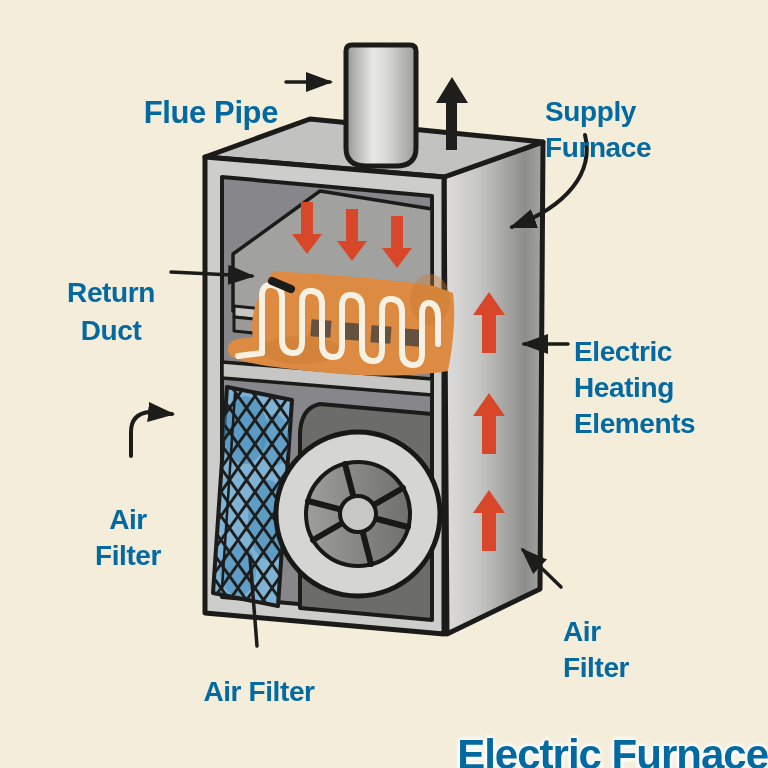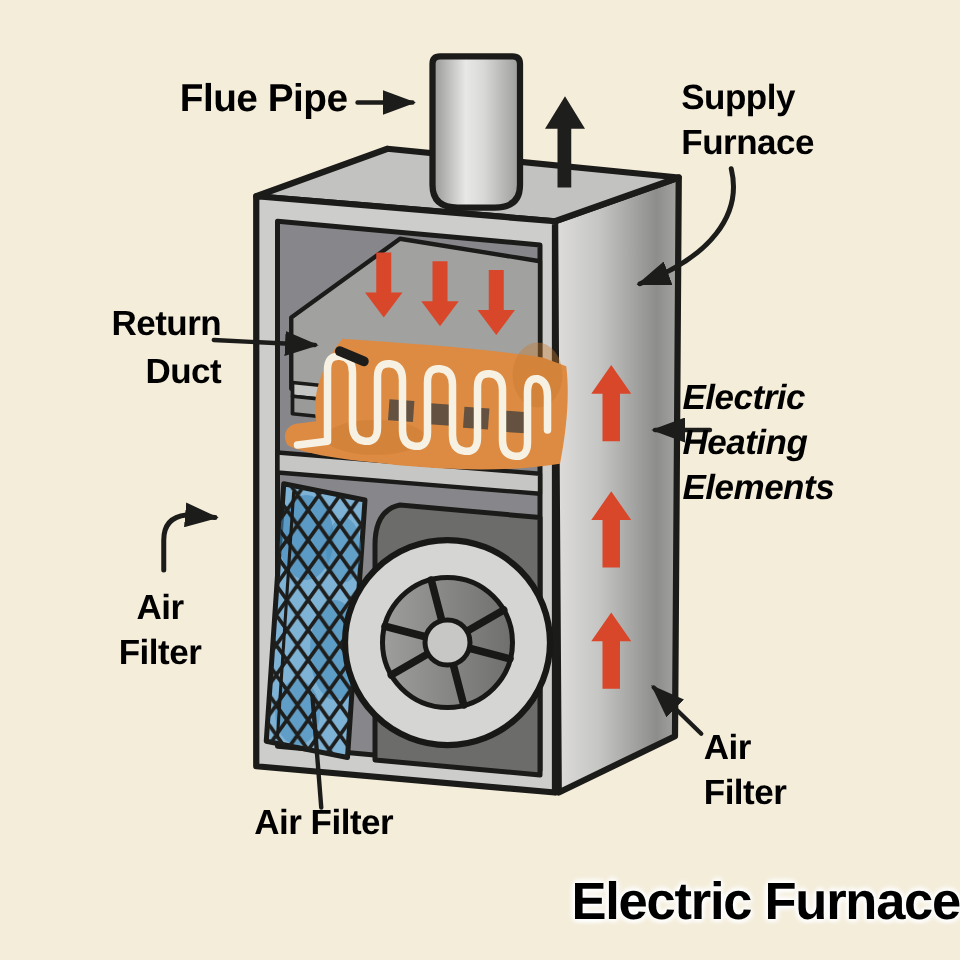--- a/index.html
+++ b/index.html
@@ -3,28 +3,29 @@
 <meta charset="utf-8">
 <style>
   html,body{margin:0;padding:0;background:#f4edda;}
   .stage{
     position:relative;width:768px;height:768px;overflow:hidden;
     background:#f4edda;
     font-family:"Liberation Sans",sans-serif;
   }
   .stage svg{position:absolute;left:0;top:0;}
   .lbl{
-    position:absolute;color:#000000;font-weight:700;
+    position:absolute;color:#0369a1;font-weight:700;
     font-size:28px;line-height:1.3;white-space:pre-line;
     letter-spacing:-0.4px;
+    margin-top:34px;
   }
   #lbl-flue{left:110px;top:59px;width:168px;font-size:31px;text-align:right;}
   #lbl-supply{left:545px;top:60px;width:170px;}
-  #lbl-return{left:45px;top:240px;width:132px;text-align:right;line-height:1.36;}
-  #lbl-ehe{left:546px;top:300px;width:195px;line-height:1.29;font-style:italic;}
+  #lbl-return{left:45px;top:240px;width:132px;text-align:center;line-height:1.36;}
+  #lbl-ehe{left:574px;top:300px;width:195px;line-height:1.29;}
   #lbl-afl{left:62px;top:468px;width:132px;text-align:center;}
   #lbl-afb{left:158px;top:640px;width:202px;text-align:center;}
   #lbl-afr{left:563px;top:580px;width:130px;}
   #title{
     left:0;top:700px;width:768px;text-align:right;
     font-size:42px;line-height:1;letter-spacing:-1px;
     text-shadow:0 0 3px #fff,0 0 5px #fff,2px 2px 4px #fff,-2px 2px 4px #fff,0 -2px 4px #fff;
   }
 </style>
 </head>

